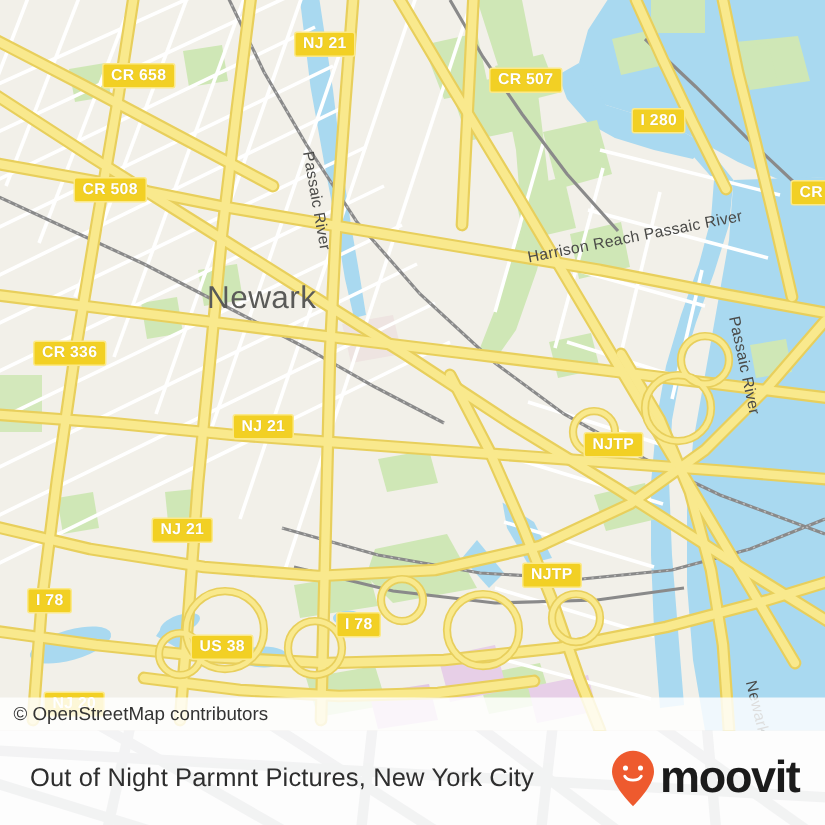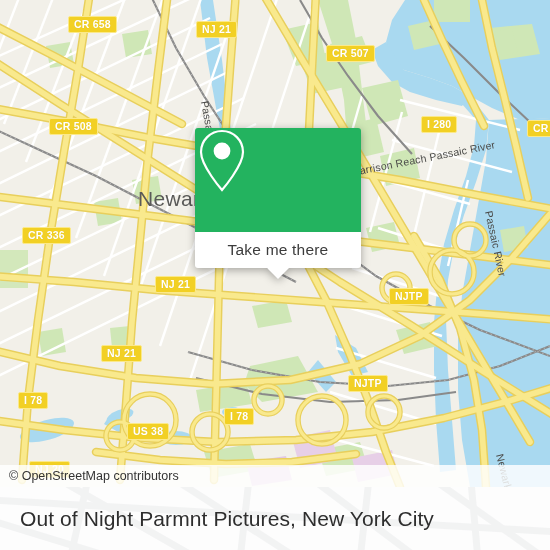--- a/index.html
+++ b/index.html
@@ -126,21 +126,21 @@
     opacity: .10;
     pointer-events: none;
   }
   #footer-title {
     position: absolute;
     left: 20px; top: 0;
     height: 63px;
     display: flex;
     align-items: center;
     color: #2e2e2e;
-    font-size: 21px;
+    font-size: 17px;
     letter-spacing: .1px;
     white-space: nowrap;
   }
   #footer-logo {
     position: absolute;
     right: 17px; top: 0;
     height: 63px;
     display: flex;
     align-items: center;
     gap: 2px;
@@ -346,63 +346,60 @@
       </g>
     </svg>
 
     <div class="placelabel" style="left:138px; top:187px;">Newark</div>
 
     <div class="waterlabel" style="left:352px; top:166px; transform:rotate(-11deg); transform-origin:left center;">Harrison Reach Passaic River</div>
     <div class="waterlabel" style="left:489px; top:205px; transform:rotate(78deg); transform-origin:left center;">Passaic River</div>
     <div class="waterlabel" style="left:205px; top:95px; transform:rotate(80deg); transform-origin:left center;">Passaic River</div>
     <div class="waterlabel" style="left:500px; top:448px; transform:rotate(76deg); transform-origin:left center;">Newark Bay</div>
 
-    <div class="shield" style="left:68px;  top:16px;text-align:right;">CR 658</div>
+    <div class="shield" style="left:68px;  top:42px;text-align:right;">CR 658</div>
     <div class="shield" style="left:196px; top:21px;">NJ 21</div>
     <div class="shield" style="left:326px; top:45px;">CR 507</div>
-    <div class="shield" style="left:421px; top:72px;margin-top:44px;">I 280</div>
+    <div class="shield" style="left:421px; top:72px;">I 280</div>
     <div class="shield" style="left:527px; top:120px;">CR</div>
     <div class="shield" style="left:49px;  top:118px;text-align:center;">CR 508</div>
     <div class="shield" style="left:22px;  top:227px;">CR 336</div>
     <div class="shield" style="left:155px; top:276px;">NJ 21</div>
     <div class="shield" style="left:389px; top:288px;">NJTP</div>
     <div class="shield" style="left:101px; top:345px;">NJ 21</div>
     <div class="shield" style="left:348px; top:375px;">NJTP</div>
     <div class="shield" style="left:18px;  top:392px;">I 78</div>
     <div class="shield" style="left:224px; top:408px;">I 78</div>
     <div class="shield" style="left:127px; top:423px;">US 38</div>
     <div class="shield" style="left:29px;  top:461px;">NJ 20</div>
 
-    <div id="popup">
-      <div id="popup-head">
-        <svg width="54" height="66" viewBox="0 0 54 66">
-          <path d="M27 3 C15.4 3 6 12.4 6 24 C6 38 27 62 27 62 C27 62 48 38 48 24 C48 12.4 38.6 3 27 3 Z" fill="none" stroke="#ffffff" stroke-width="2.2"></path>
-          <circle cx="27" cy="23" r="8.4" fill="#ffffff"></circle>
-        </svg>
-      </div>
-      <div id="popup-foot">
-        <span id="popup-foot-label">Take me there</span>
-      </div>
-      <div id="popup-tail"></div>
-    </div>
 
     <div id="attribution">© OpenStreetMap contributors</div>
   </div>
 
   <div id="footer">
     <svg id="footer-watermark" viewBox="0 0 550 550">
       <g stroke="#9aa0a6" stroke-width="7" fill="none">
         <path d="M-10,520 L120,560"></path>
         <path d="M60,480 L200,560"></path>
         <path d="M160,470 L300,560"></path>
         <path d="M300,470 L420,560"></path>
         <path d="M420,470 L540,555"></path>
         <path d="M90,470 L70,560"></path>
         <path d="M250,470 L240,560"></path>
         <path d="M370,470 L360,560"></path>
         <path d="M470,470 L478,560"></path>
         <path d="M-10,500 L560,532"></path>
       </g>
     </svg>
     <div id="footer-title">Out of Night Parmnt Pictures, New York City</div>
+    <div id="footer-logo">
+      <svg width="32" height="40" viewBox="0 0 32 40">
+        <path d="M16 1.5 C8.3 1.5 2 7.8 2 15.5 C2 25 16 38.5 16 38.5 C16 38.5 30 25 30 15.5 C30 7.8 23.7 1.5 16 1.5 Z" fill="#ee5a2e"></path>
+        <circle cx="11" cy="13" r="1.7" fill="#ffffff"></circle>
+        <circle cx="21" cy="13" r="1.7" fill="#ffffff"></circle>
+        <path d="M10.5 18.5 C12.5 22 19.5 22 21.5 18.5" stroke="#ffffff" stroke-width="1.9" fill="none" stroke-linecap="round"></path>
+      </svg>
+      <span id="moovit-word">moovit</span>
+    </div>
   </div>
 
 </div>
 
 </body></html>

